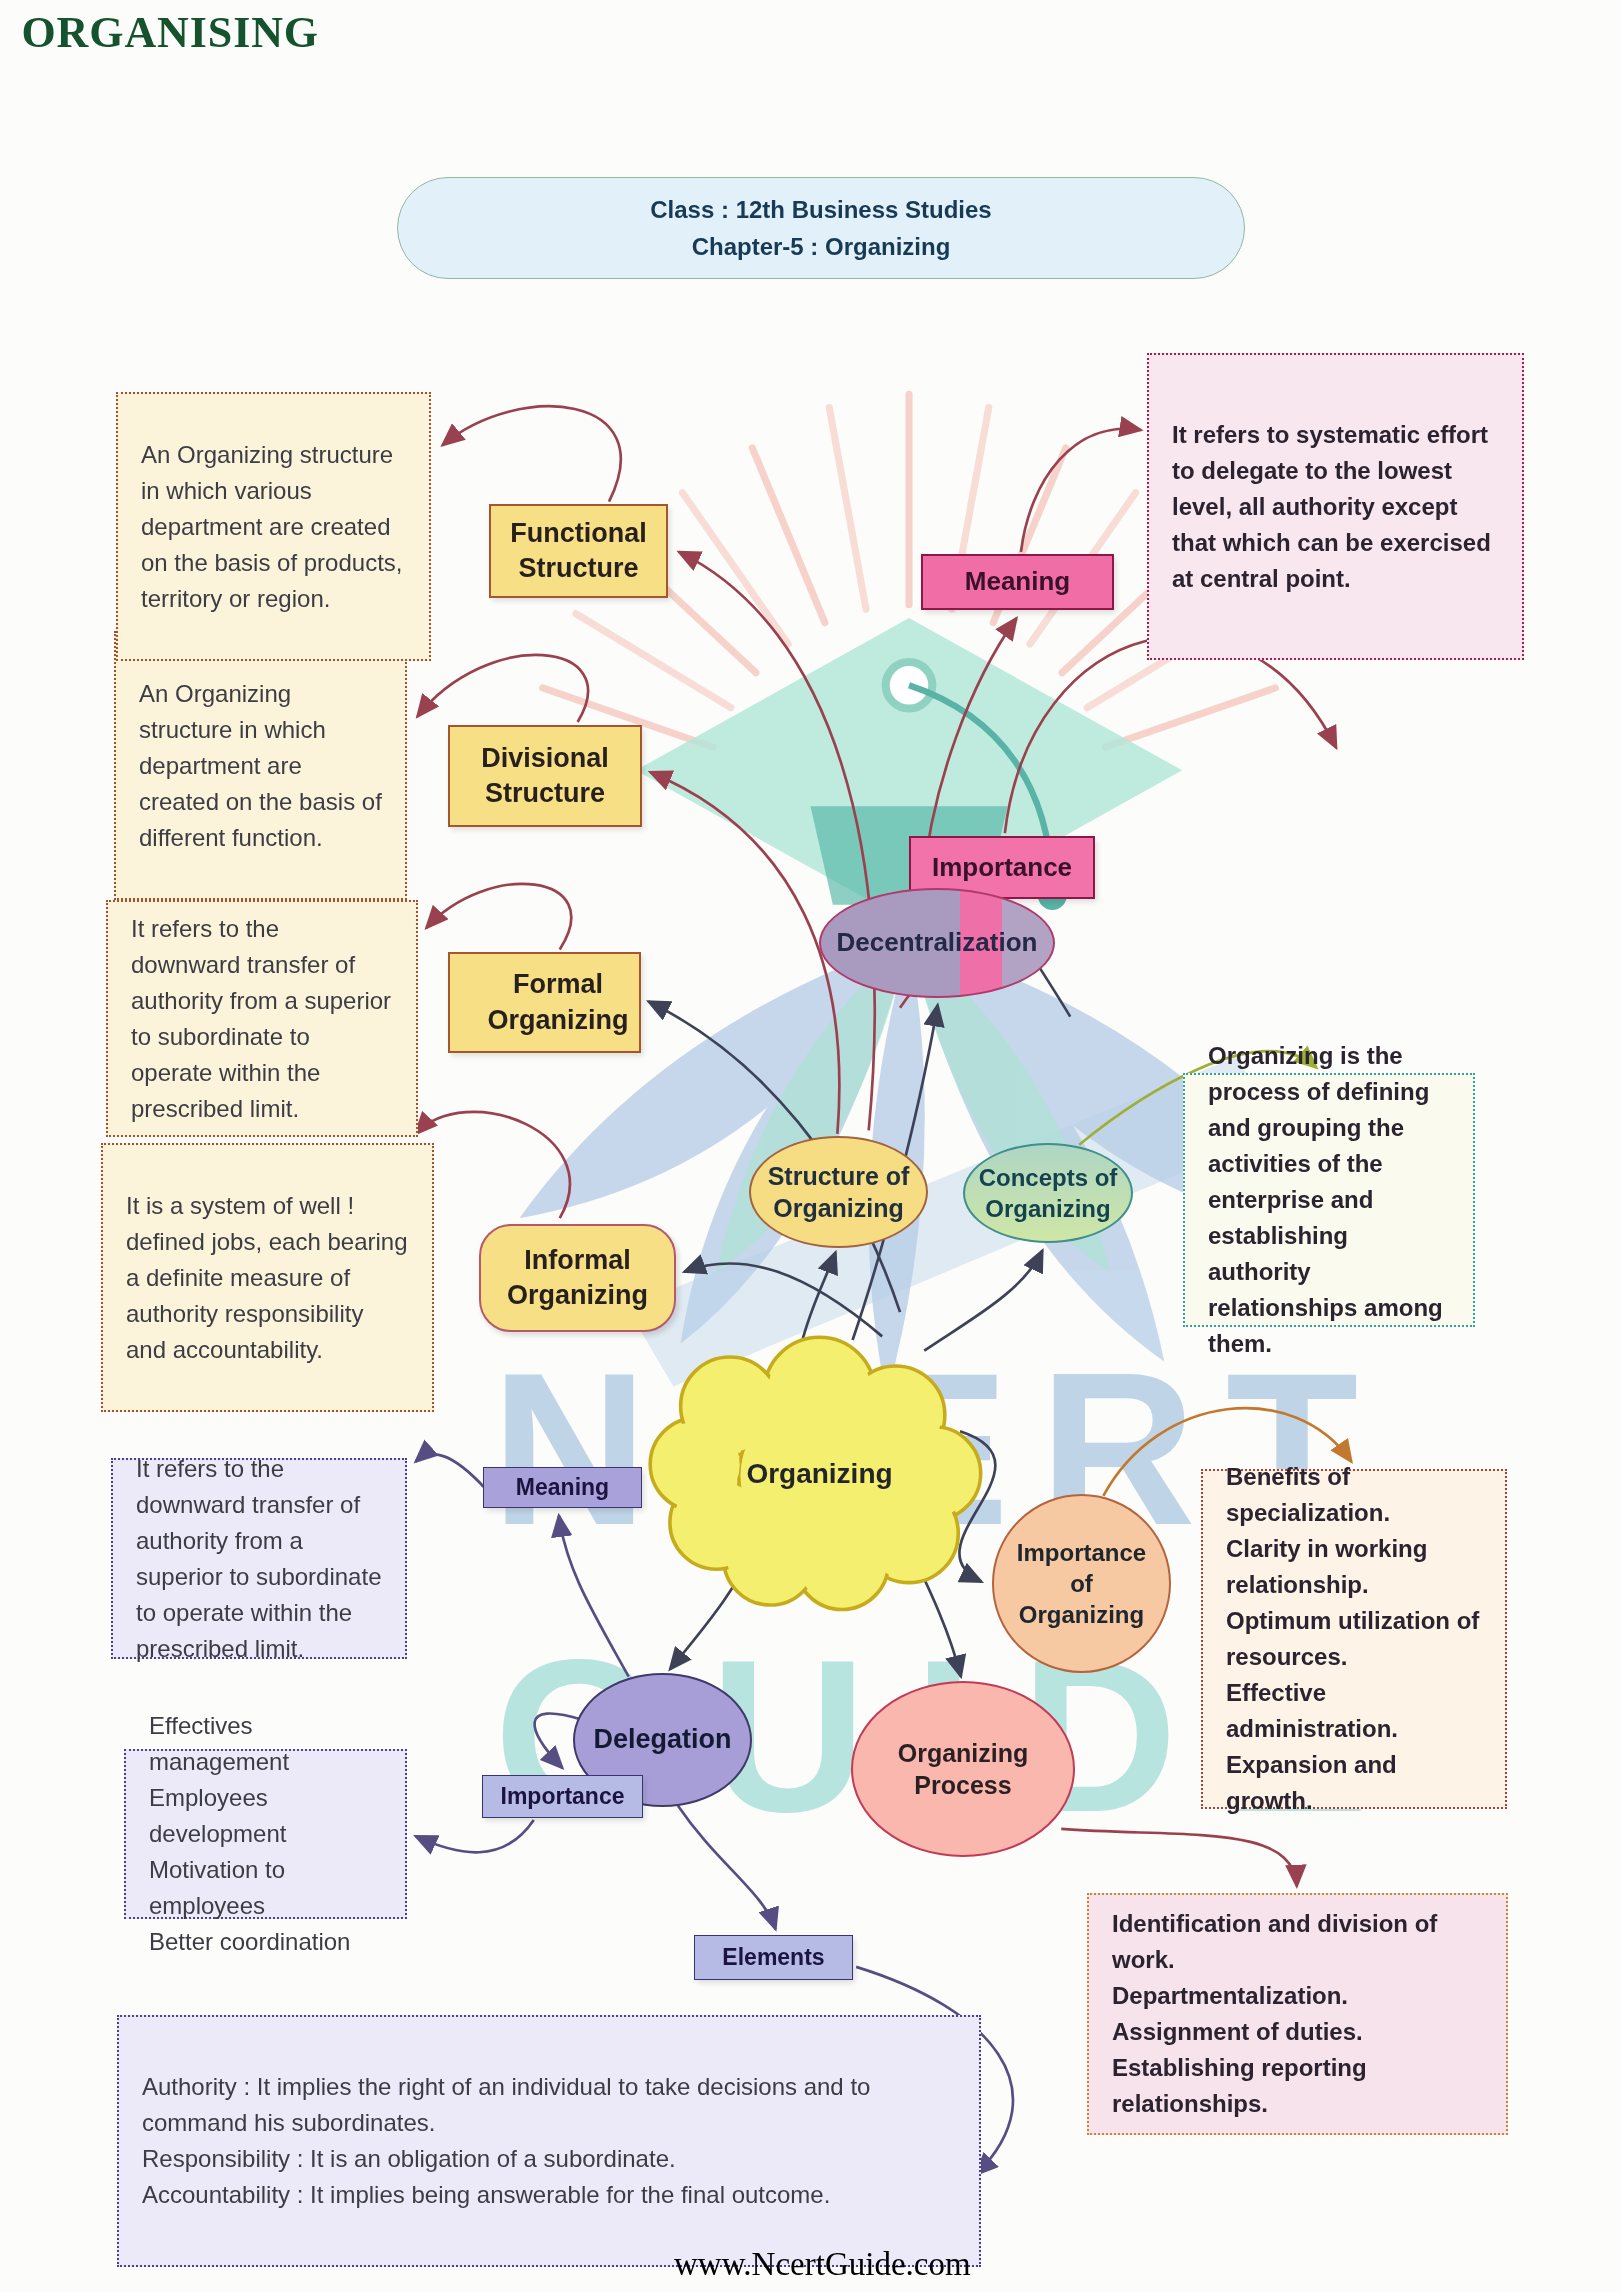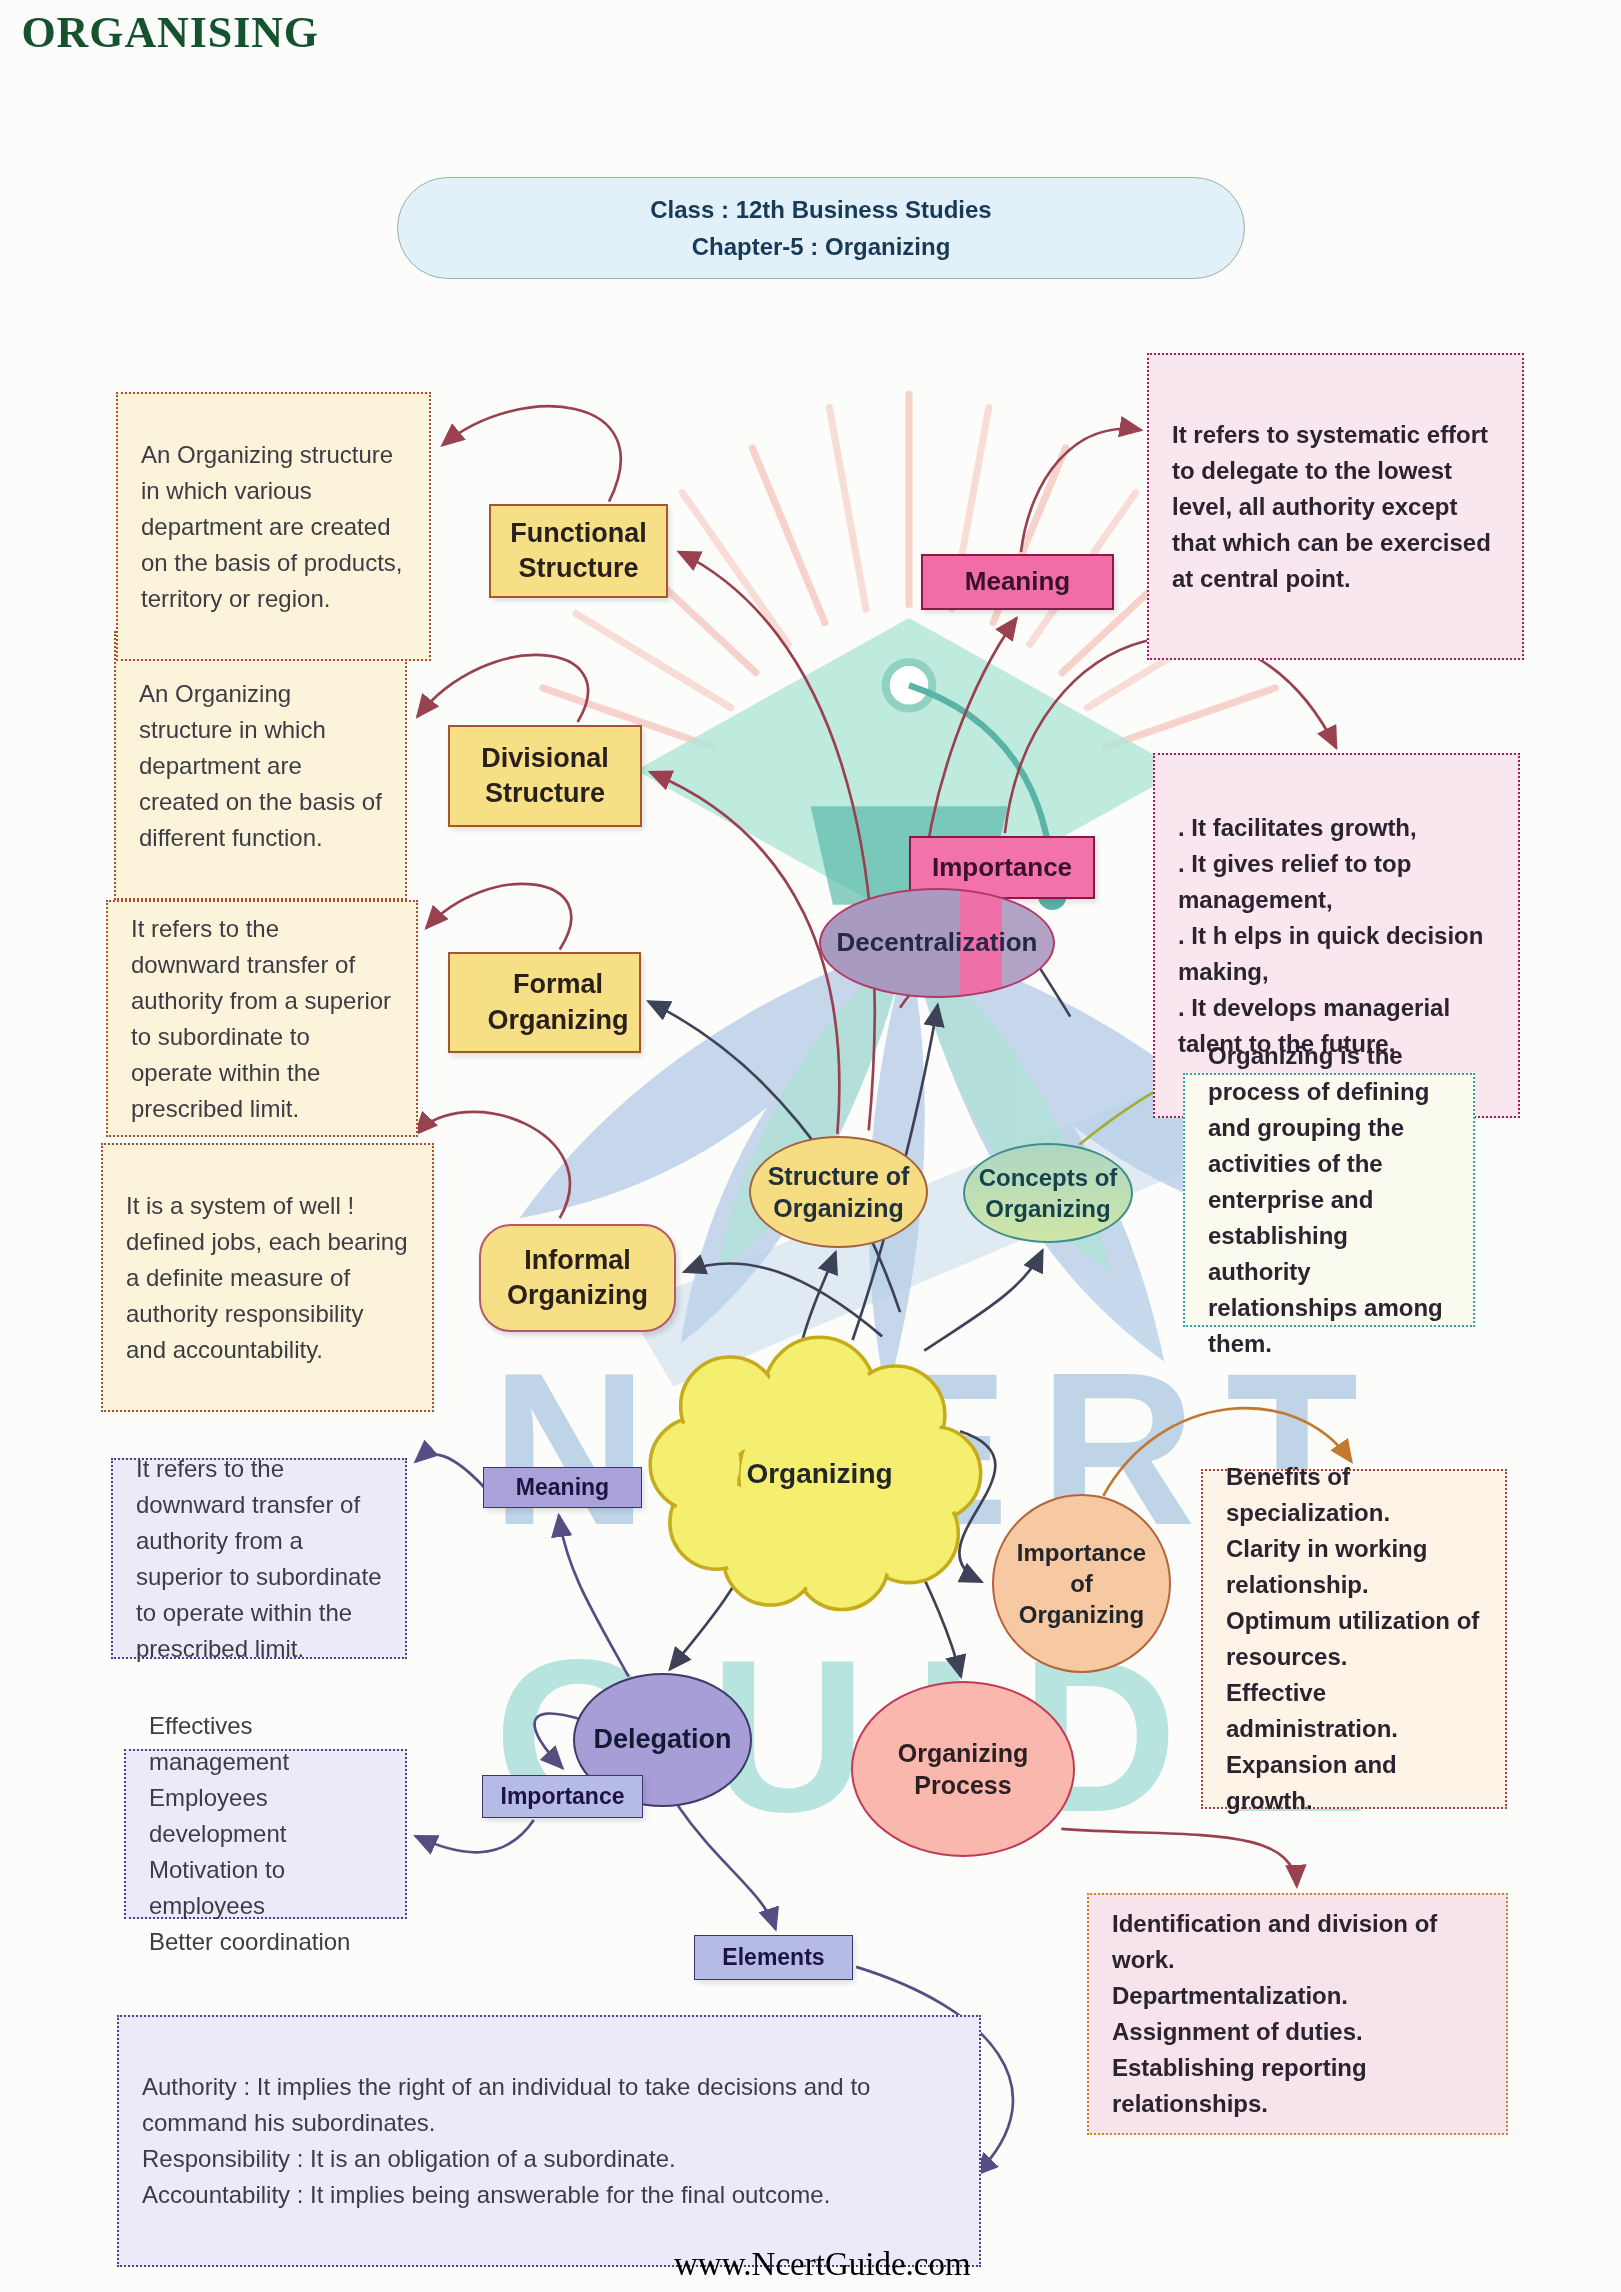--- a/index.html
+++ b/index.html
@@ -136,24 +136,20 @@
 Structure</div>
   <div class="abs tag" style="left:448px;top:952px;width:193px;height:101px;font-size:27px;background:#f7df86;border-color:#a4562f;color:#27201c;padding-left:27px;">Formal
 Organizing</div>
   <div class="abs tag" style="left:479px;top:1224px;width:197px;height:108px;font-size:27px;background:#f7df86;border-color:#b45a6a;color:#27201c;border-radius:32px;">Informal
 Organizing</div>
 
   <div class="abs tag" style="left:921px;top:554px;width:193px;height:56px;font-size:26px;background:#f16da6;border-color:#8d1747;color:#3a102a;">Meaning</div>
   <div class="abs note note--bold" style="left:1147px;top:353px;width:377px;height:307px;background:#f9e7f0;border-color:#a21d52;">It refers to systematic effort to delegate to the lowest level, all authority except that which can be exercised at central point.</div>
 
   <div class="abs tag" style="left:909px;top:836px;width:186px;height:63px;font-size:26px;background:#f173a9;border-color:#8d1747;color:#3a102a;">Importance</div>
-  <div class="abs note note--bold" style="left:1153px;top:753px;width:367px;height:365px;background:#f9e6ee;border-color:#a21d52;">. It facilitates growth,
-. It gives relief to top management,
-. It h elps in quick decision making,
-. It develops managerial talent to the future.</div>
 
   <div class="abs ell" style="left:819px;top:888px;width:236px;height:110px;font-size:26px;color:#232946;
        background:linear-gradient(90deg,#a99bc0 0 60%,#ef6fa8 60% 78%,#b2a3c4 78%);border-color:#b13a6a;">Decentralization</div>
 
   <div class="abs ell" style="left:749px;top:1136px;width:179px;height:112px;font-size:25px;background:#f6dd84;border-color:#a3633f;color:#20303c;">Structure of
 Organizing</div>
   <div class="abs ell" style="left:963px;top:1143px;width:170px;height:100px;font-size:24px;
        background:linear-gradient(180deg,#aed6c4,#cfe6a6);border-color:#3f8f8a;color:#14424e;">Concepts of
 Organizing</div>
 

